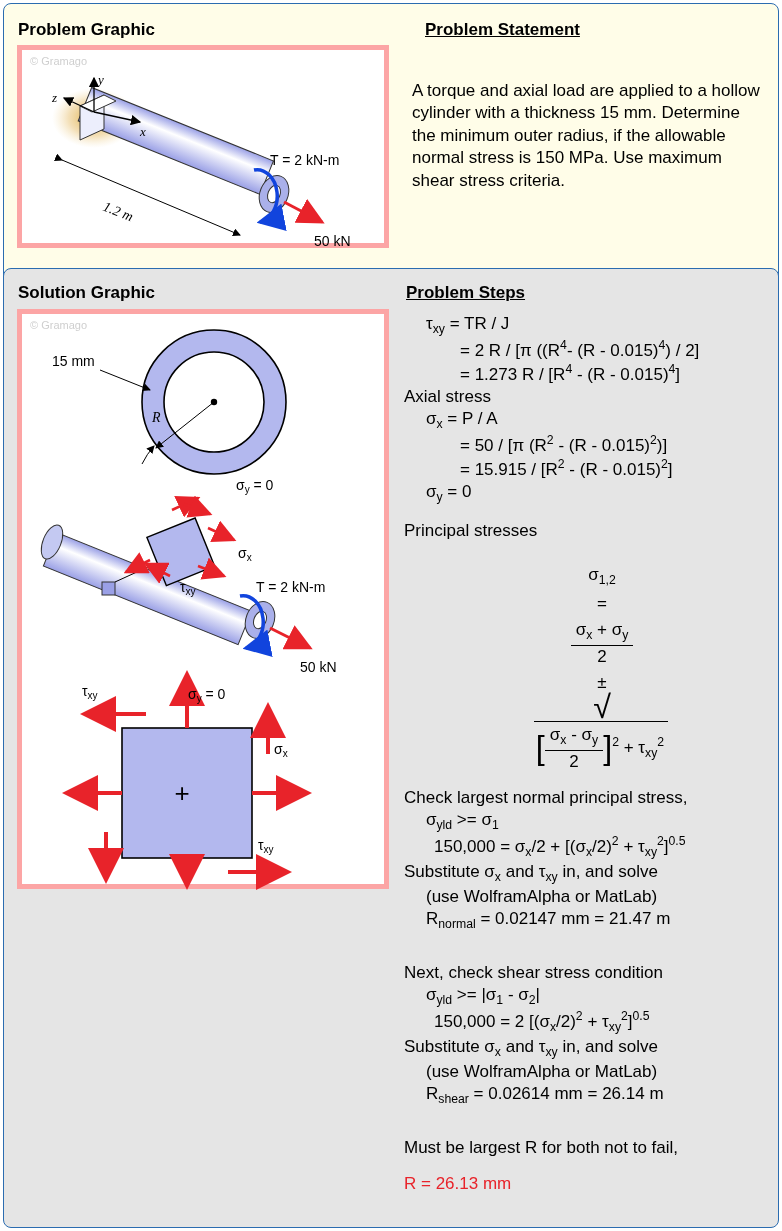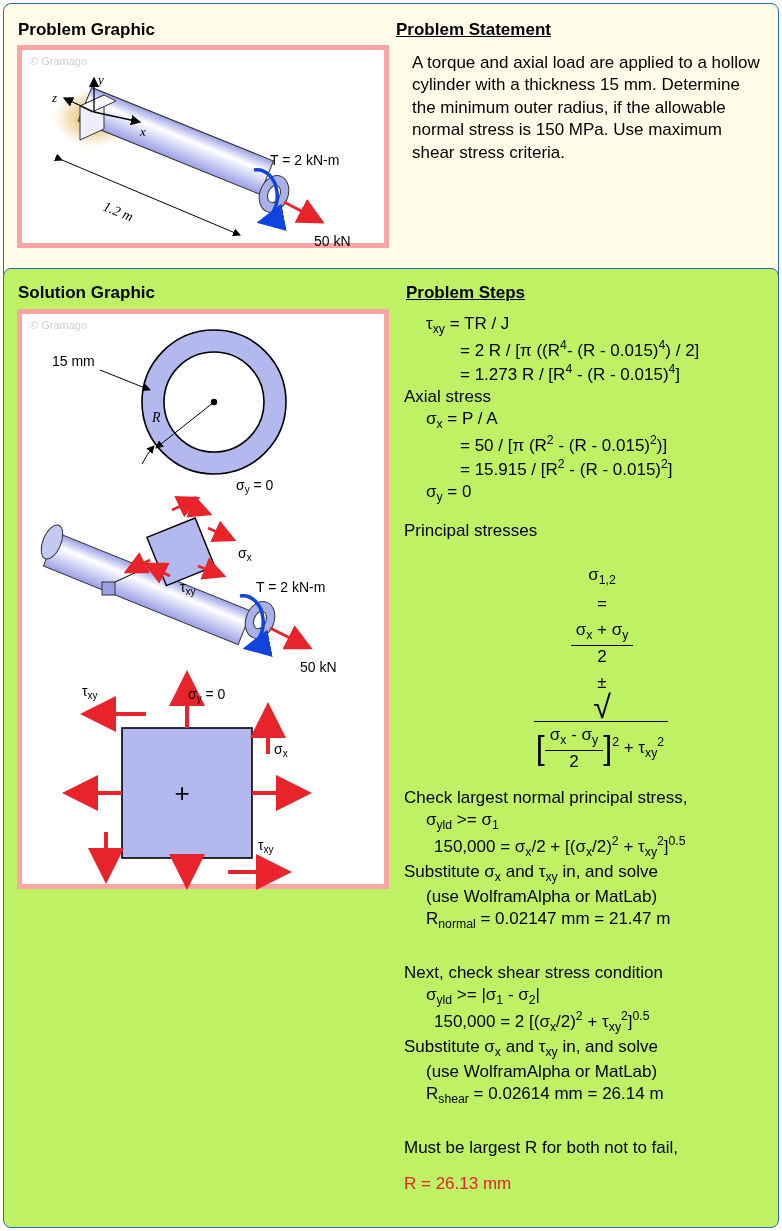--- a/index.html
+++ b/index.html
@@ -17,21 +17,21 @@
     box-sizing:border-box;
     border:1px solid #2b6cb0;
     border-radius:8px;
   }
   #problem-panel{
     left:3px;top:3px;width:776px;height:285px;
     background:#fffde8;
   }
   #solution-panel{
     left:3px;top:268px;width:776px;height:960px;
-    background:#bef264;
+    background:#e5e5e5;
   }
   .hdr{
     position:absolute;
     font-weight:bold;
     font-size:17px;
   }
   .underline{text-decoration:underline;}
   .graphic-box{
     position:absolute;
     background:#ffffff;
@@ -39,20 +39,21 @@
     box-sizing:border-box;
   }
   .wm{
     position:absolute;
     color:#cfcfcf;
     font-size:11px;
   }
   .stmt{
     position:absolute;
     line-height:1.32;
+    margin-top:28px;
   }
   .steps{
     position:absolute;
     line-height:1.30;
   }
   .ind1{padding-left:22px;}
   .ind2{padding-left:56px;}
   .ind3{padding-left:30px;}
   sub{font-size:.72em;}
   sup{font-size:.72em;}
@@ -87,21 +88,21 @@
     flex-direction:column;
   }
   svg{display:block;}
 </style>
 </head>
 <body>
 
 <div class="panel" id="problem-panel">
 
   <div class="hdr" style="left:14px;top:16px;">Problem Graphic</div>
-  <div class="hdr underline" style="left:392px;top:16px;">Problem Statement</div>
+  <div class="hdr underline" style="left:421px;top:16px;">Problem Statement</div>
 
   <div class="graphic-box" style="left:13px;top:41px;width:372px;height:203px;">
     <div class="wm" style="left:8px;top:5px;">© Gramago</div>
 
     <svg width="370" height="200" viewBox="0 0 370 200">
       <defs>
         <linearGradient id="pg1" x1="0" y1="0" x2="0" y2="1">
           <stop offset="0%" stop-color="#9aa0e6"></stop>
           <stop offset="35%" stop-color="#ffffff"></stop>
           <stop offset="100%" stop-color="#9aa0e6"></stop>

